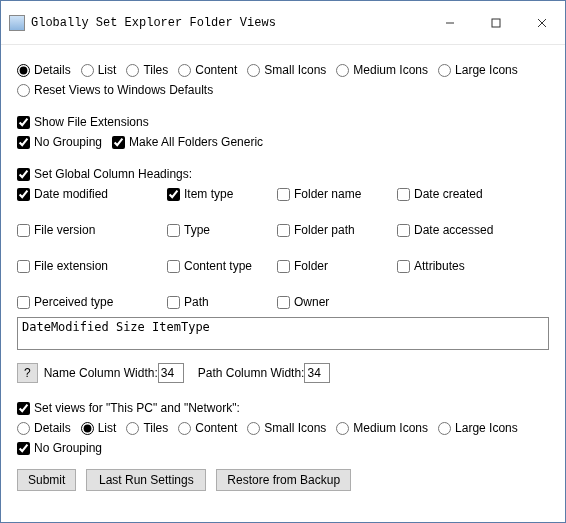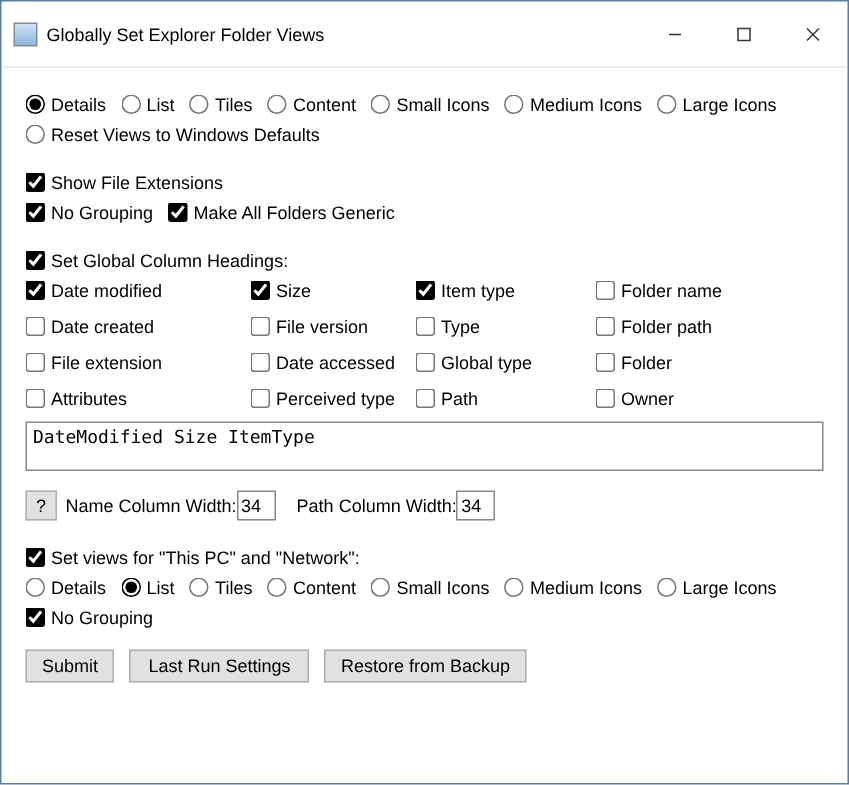--- a/index.html
+++ b/index.html
@@ -12,20 +12,21 @@
   width: 566px;
   height: 523px;
   border: 1px solid #5a7ca8;
 }
 .titlebar {
   height: 44px;
   display: flex;
   align-items: center;
   padding-left: 8px;
   border-bottom: 1px solid #e8e8e8;
+  font-family: Liberation Mono, monospace;
 }
 .titlebar .icon {
   width: 16px; height: 16px;
   margin-right: 6px;
   display:inline-block;
   border:1px solid #888;
   background: linear-gradient(#cfe3f7, #8fb7e0);
 }
 .titlebar .title { flex: 1; }
 .winbtns { display: flex; height: 100%; }
@@ -34,27 +35,27 @@
   display: flex;
   align-items: center;
   justify-content: center;
   font-family: "Segoe UI Symbol", sans-serif;
   font-size: 10px;
   color: #333;
 }
 .winbtn.close svg, .winbtn svg { width:10px; height:10px; }
 .content { padding: 12px 16px 10px 16px; }
 .row { display:flex; flex-wrap:wrap; align-items:center; margin: 6px 0; }
-.radio, .check { display:inline-flex; align-items:flex-start; margin-right:10px; white-space:nowrap; }
+.radio, .check { display:inline-flex; align-items:flex-end; margin-right:10px; white-space:nowrap; }
 .radio input, .check input { margin:0 4px 0 0; accent-color:#000; }
 .check input { width:13px; height:13px; }
 .grid4 {
   display:grid;
   grid-template-columns: 150px 110px 120px 130px;
-  row-gap: 10px;
+  row-gap: 22px;
   margin: 4px 0 8px 0;
 }
 .textbox {
   width: 100%;
   height: 33px;
   border:1px solid #888;
   font-family: Consolas, monospace;
   font-size:12px;
   padding:2px 4px;
   resize:none;
@@ -173,24 +174,20 @@
       </label>
   </div>
 
   <div class="grid4">
     <label class="check">
         <input type="checkbox" checked="" style="">
         <span>Date modified</span>
       </label>
     <label class="check">
         <input type="checkbox" checked="" style="">
-        <span>Size</span>
-      </label>
-    <label class="check">
-        <input type="checkbox" checked="" style="">
         <span>Item type</span>
       </label>
     <label class="check">
         <input type="checkbox" style="">
         <span>Folder name</span>
       </label>
 
     <label class="check">
         <input type="checkbox" style="">
         <span>Date created</span>
@@ -203,29 +200,29 @@
         <input type="checkbox" style="">
         <span>Type</span>
       </label>
     <label class="check">
         <input type="checkbox" style="">
         <span>Folder path</span>
       </label>
 
     <label class="check">
         <input type="checkbox" style="">
+        <span>Date accessed</span>
+      </label>
+    <label class="check">
+        <input type="checkbox" style="">
         <span>File extension</span>
       </label>
     <label class="check">
         <input type="checkbox" style="">
-        <span>Date accessed</span>
-      </label>
-    <label class="check">
-        <input type="checkbox" style="">
-        <span>Global type</span>
+        <span>Content type</span>
       </label>
     <label class="check">
         <input type="checkbox" style="">
         <span>Folder</span>
       </label>
 
     <label class="check">
         <input type="checkbox" style="">
         <span>Attributes</span>
       </label>

